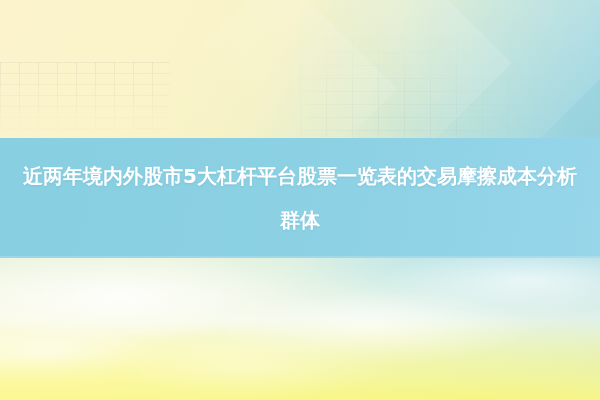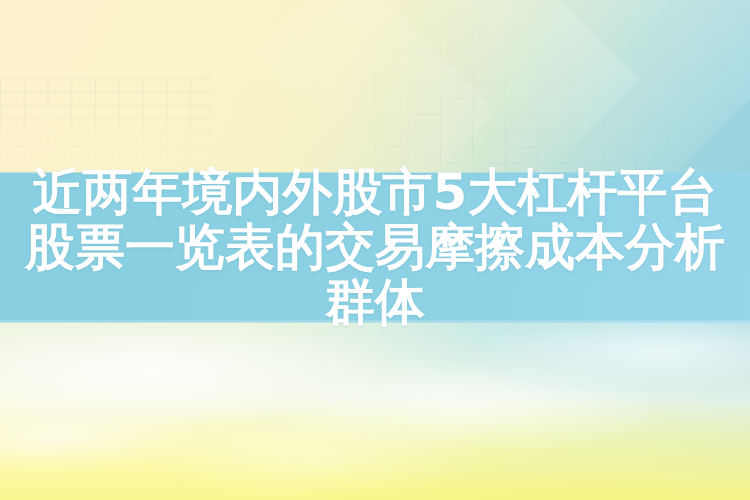--- a/index.html
+++ b/index.html
@@ -149,21 +149,21 @@
   #banner-title {
     position: relative;
     z-index: 2;
     margin: 0;
     padding: 0 16px;
     width: 100%;
     box-sizing: border-box;
     text-align: center;
     color: #ffffff;
     font-weight: bold;
-    font-size: 40px;
+    font-size: 20px;
     line-height: 44px;
     letter-spacing: 0px;
     text-shadow: 0 1px 2px rgba(90,150,170,0.22);
     font-family: "DejaVu Sans", "Liberation Sans", sans-serif;
     white-space: pre-line;
   }
 </style>
 </head>
 <body>
 

